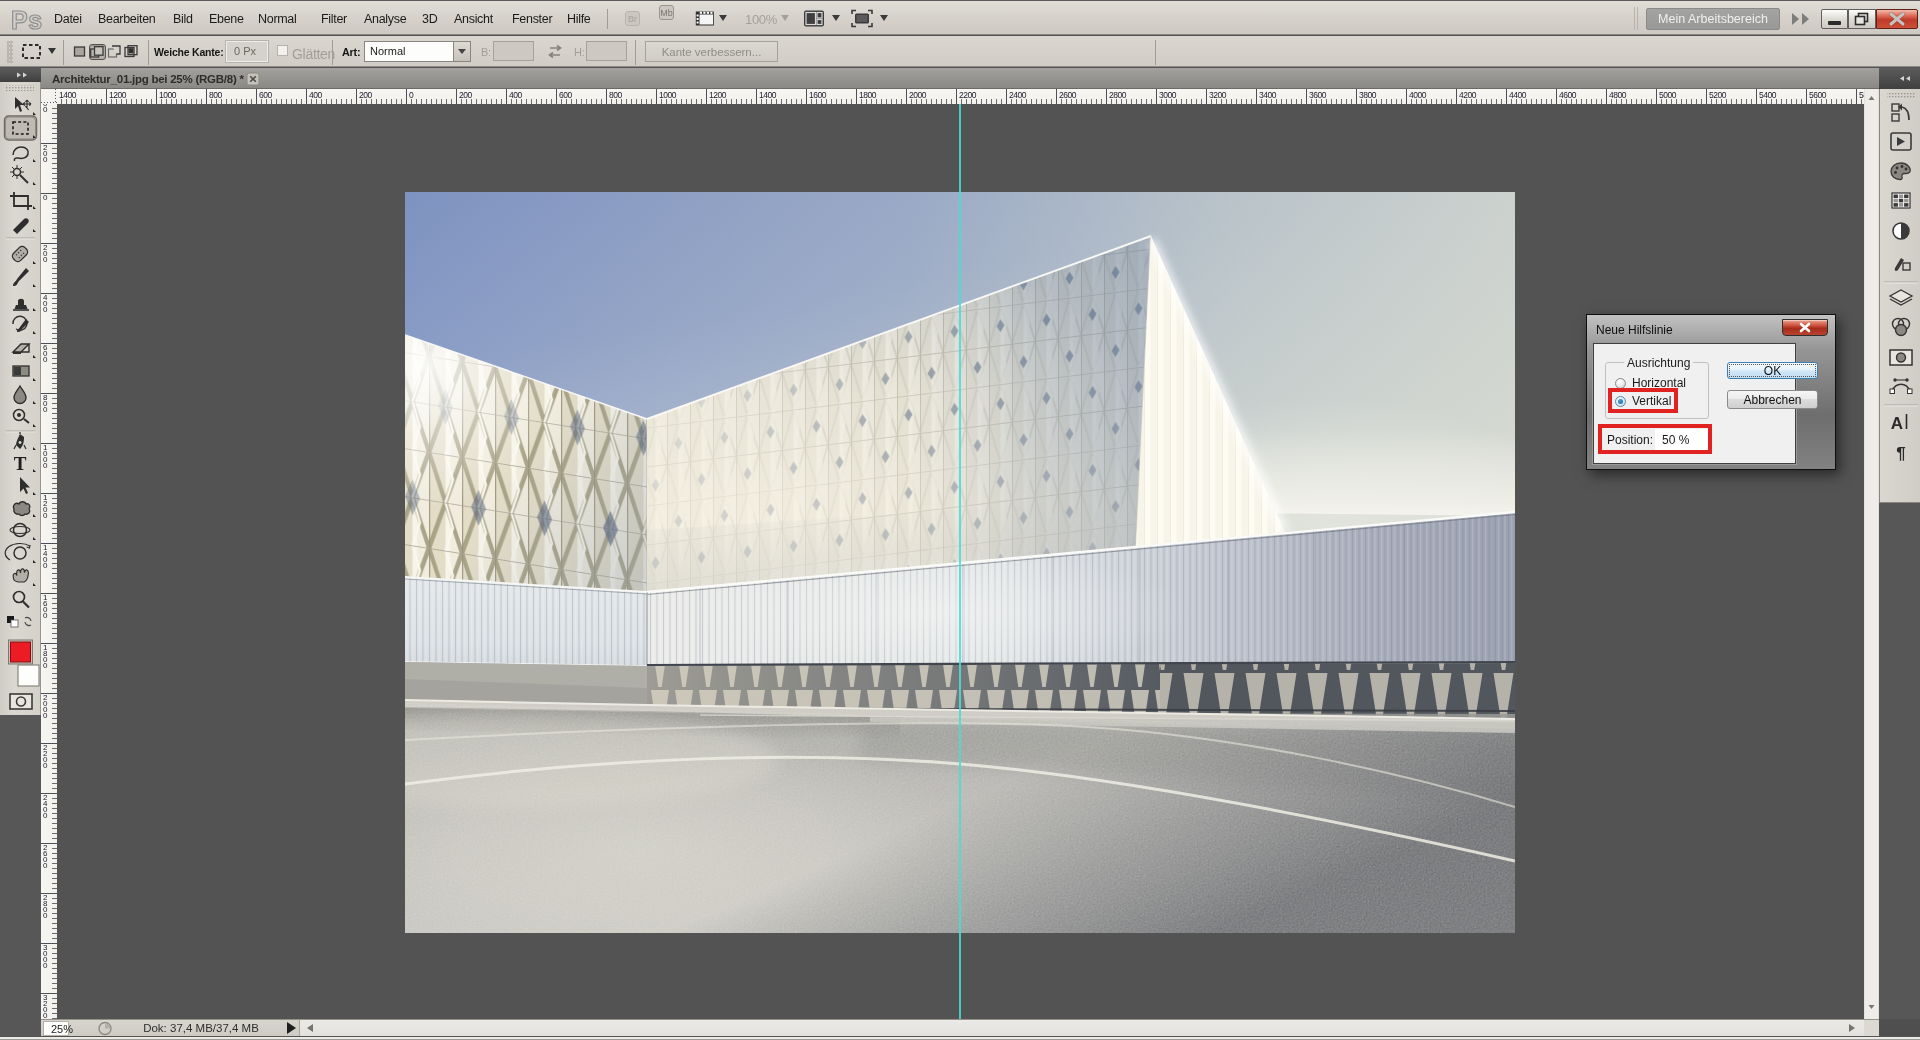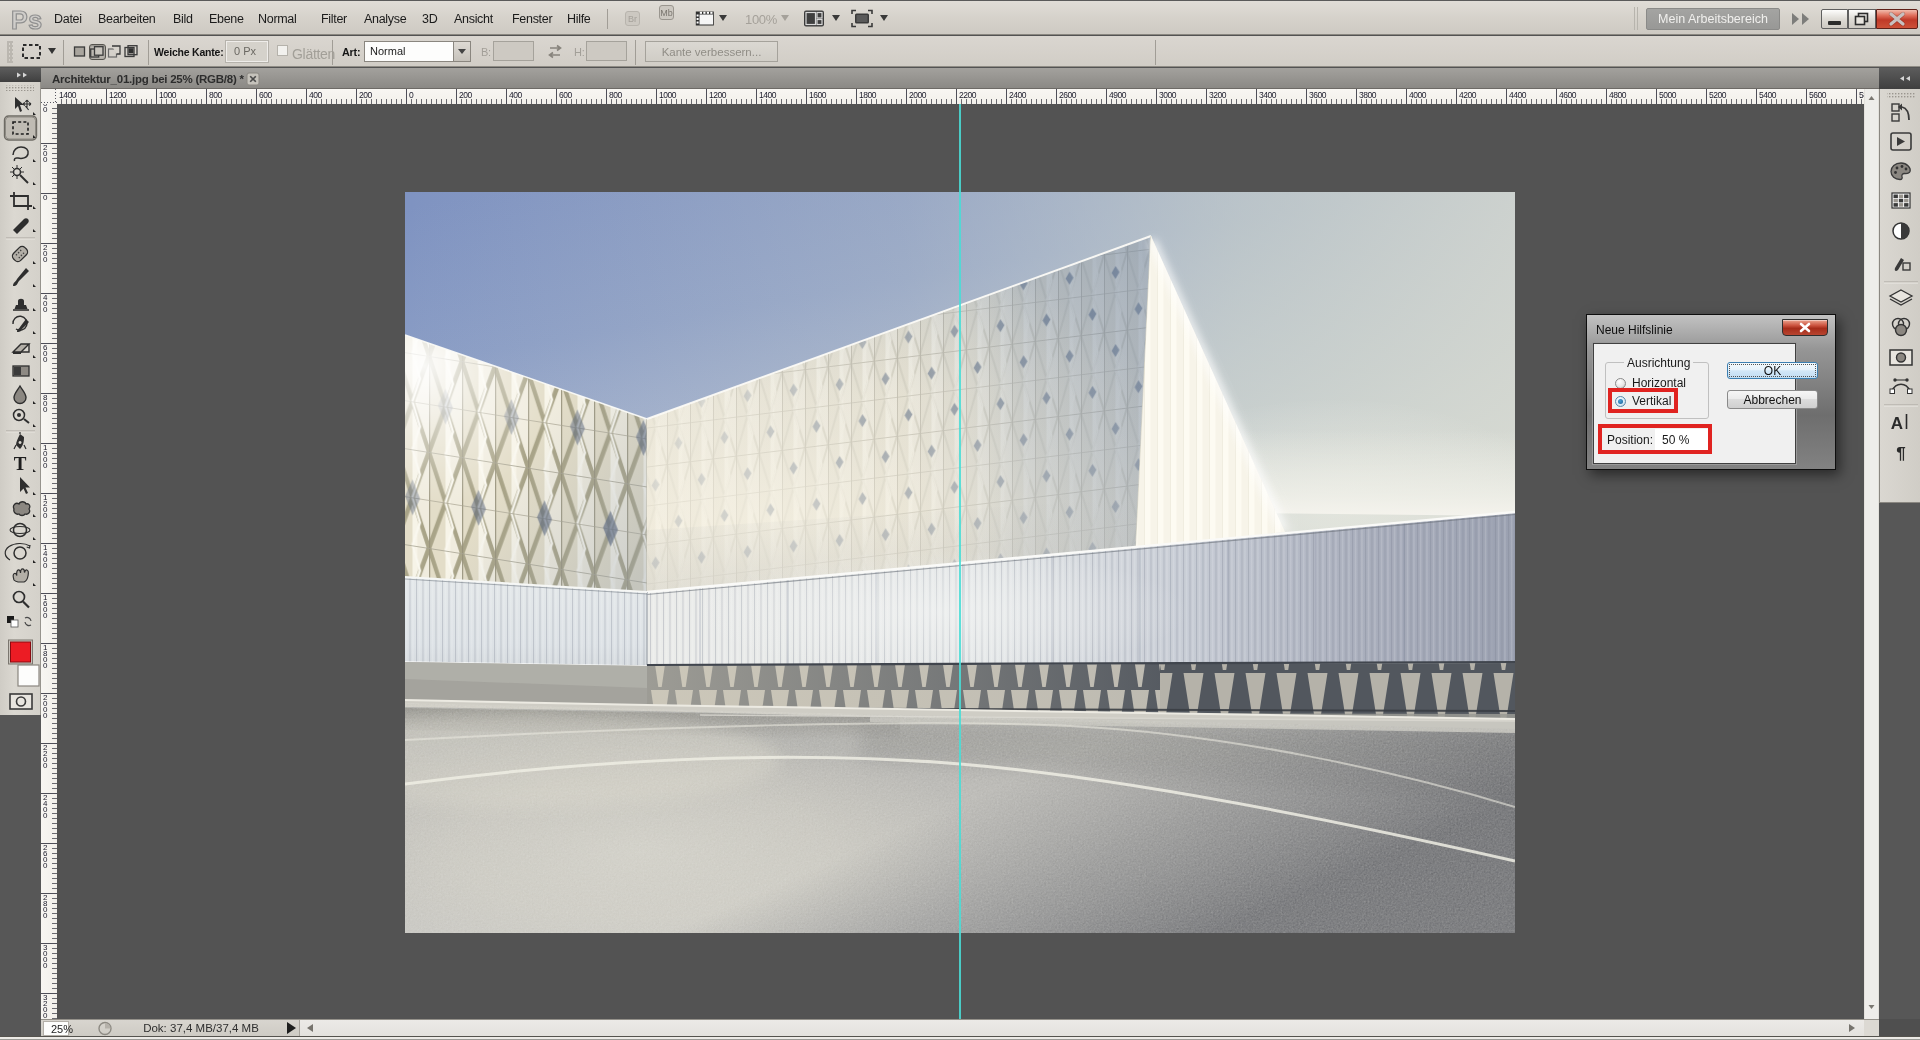--- a/index.html
+++ b/index.html
@@ -534,21 +534,21 @@
     <div class="hnum" style="left:552px;">800</div>
     <div class="hnum" style="left:602px;">1000</div>
     <div class="hnum" style="left:652px;">1200</div>
     <div class="hnum" style="left:702px;">1400</div>
     <div class="hnum" style="left:752px;">1600</div>
     <div class="hnum" style="left:802px;">1800</div>
     <div class="hnum" style="left:852px;">2000</div>
     <div class="hnum" style="left:902px;">2200</div>
     <div class="hnum" style="left:952px;">2400</div>
     <div class="hnum" style="left:1002px;">2600</div>
-    <div class="hnum" style="left:1052px;">4900</div>
+    <div class="hnum" style="left:1052px;">2800</div>
     <div class="hnum" style="left:1102px;">3000</div>
     <div class="hnum" style="left:1152px;">3200</div>
     <div class="hnum" style="left:1202px;">3400</div>
     <div class="hnum" style="left:1252px;">3600</div>
     <div class="hnum" style="left:1302px;">3800</div>
     <div class="hnum" style="left:1352px;">4000</div>
     <div class="hnum" style="left:1402px;">4200</div>
     <div class="hnum" style="left:1452px;">4400</div>
     <div class="hnum" style="left:1502px;">4600</div>
     <div class="hnum" style="left:1552px;">4800</div>

